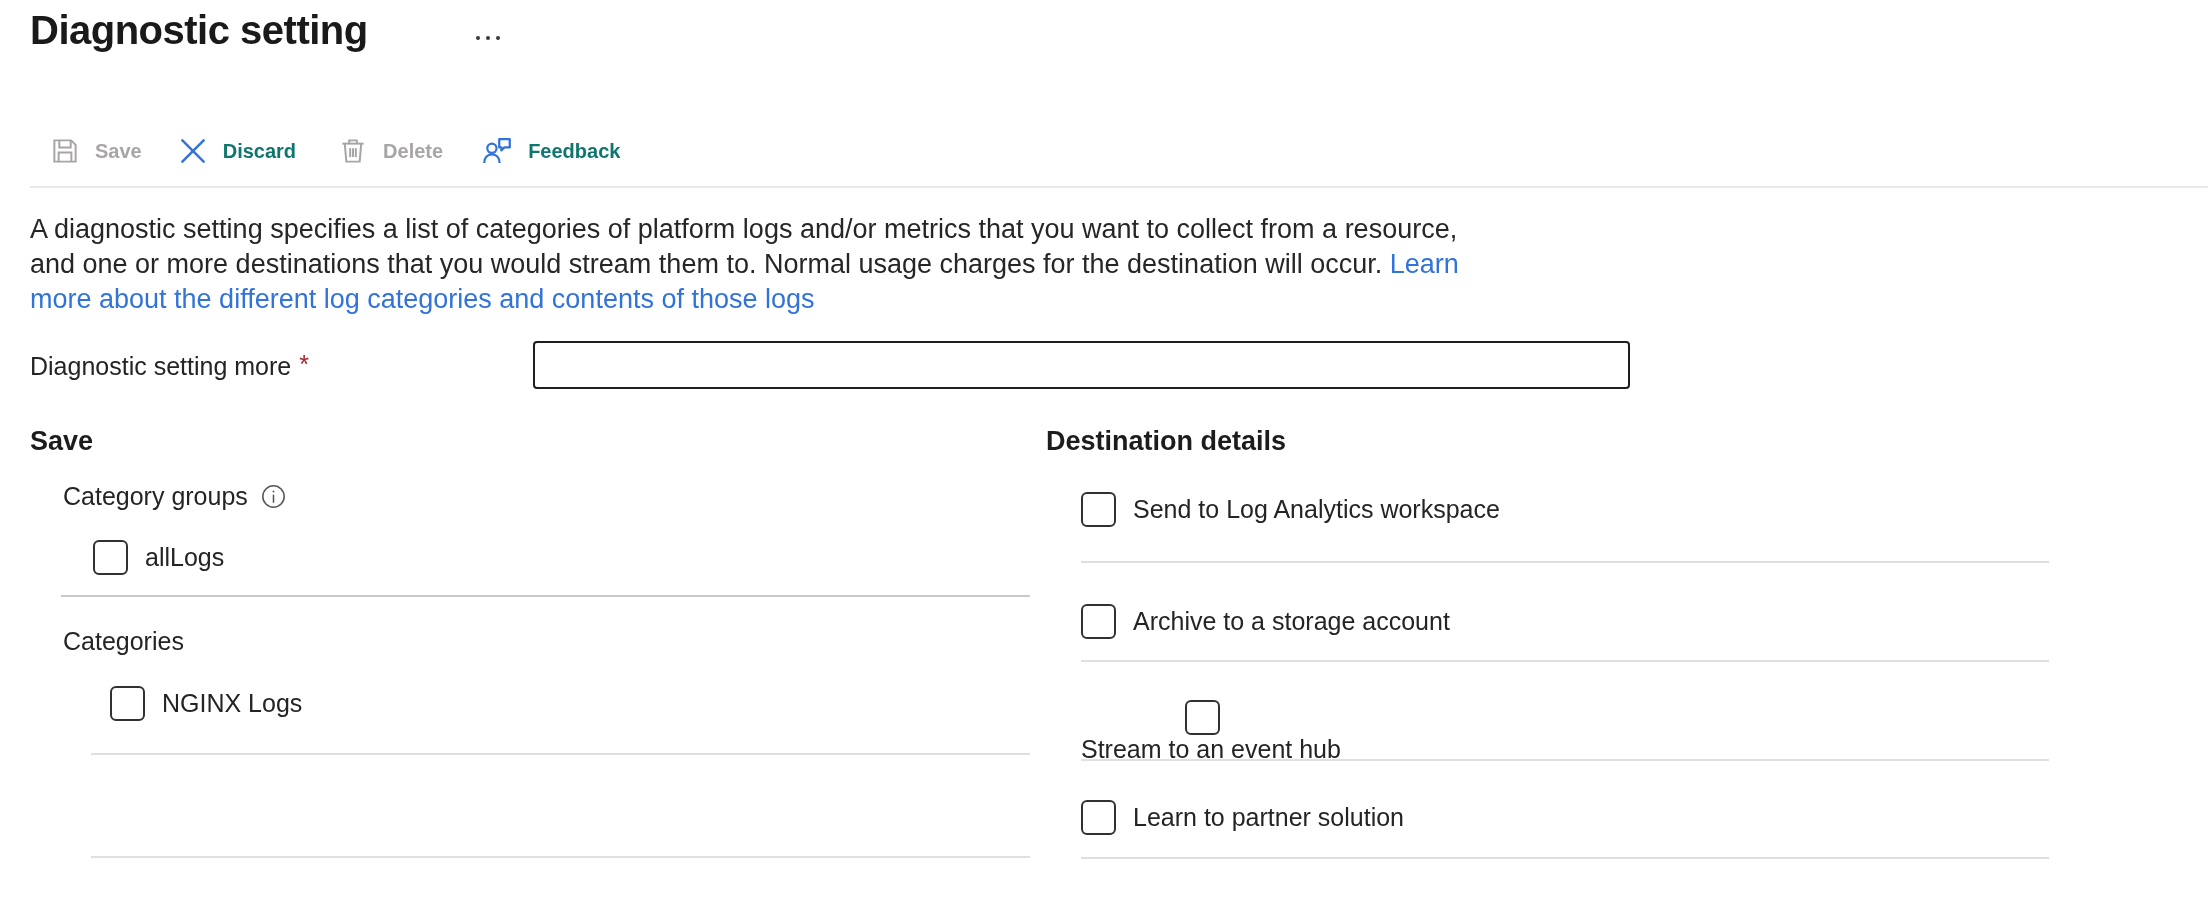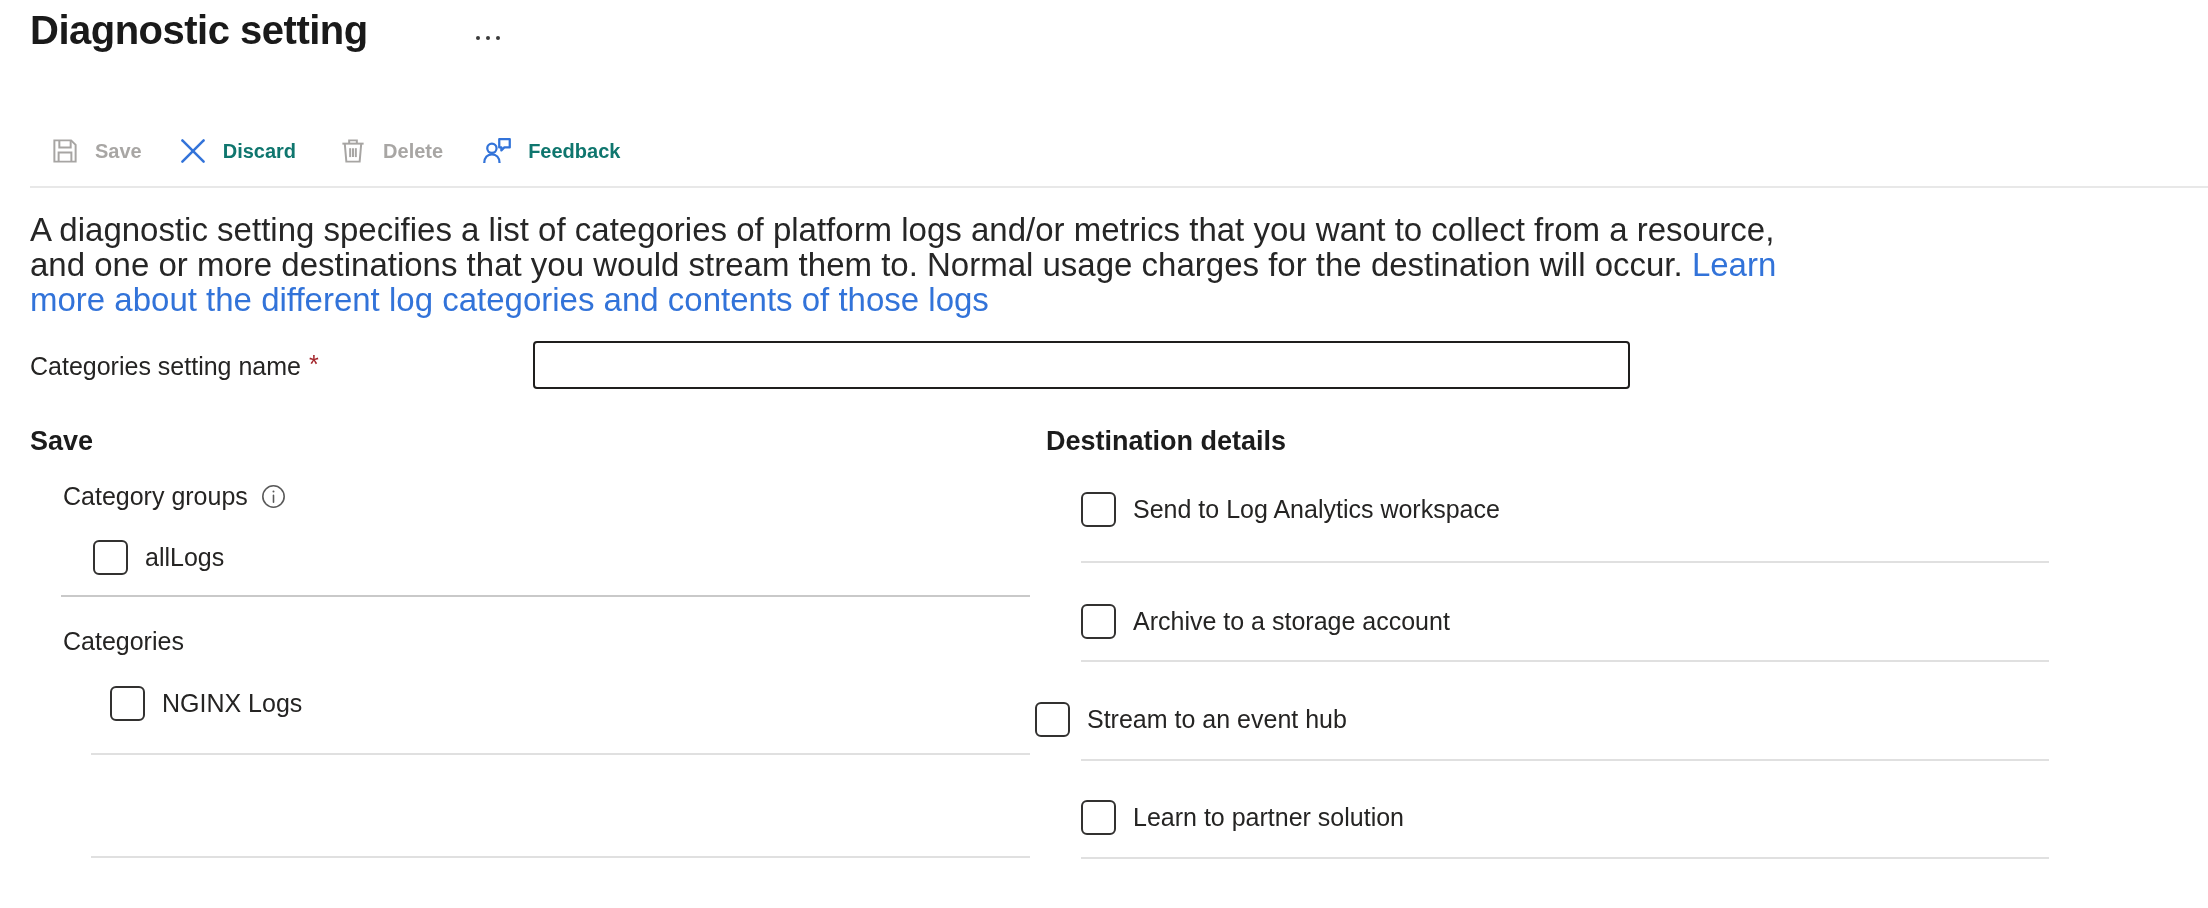--- a/index.html
+++ b/index.html
@@ -30,21 +30,21 @@
   .tb-btn .lbl{font-size:20px;font-weight:bold;}
   .tb-btn.disabled .lbl{color:#a8a6a4;}
   .tb-btn.enabled .lbl{color:#0f766e;}
   .m-r-34{margin-right:34px;} .m-r-40{margin-right:40px;} .m-r-36{margin-right:36px;}
   .toolbar-divider{
     position:absolute;left:30px;right:0;top:186px;height:2px;background:#e8e8e8;
   }
   
   .description{
     position:absolute;left:30px;top:212px;
-    font-size:33px;line-height:35px;color:#262626;
+    font-size:27px;line-height:35px;color:#262626;
   }
   .description .line{display:block;}
   .link{color:#3273d9;cursor:pointer;text-decoration:none;}
   
   .field-label{
     position:absolute;left:30px;top:352px;
     font-size:25px;color:#252423;
   }
   .required{color:#a4262c;margin-left:8px;position:relative;top:-2px;}
   .name-input{
@@ -135,21 +135,21 @@
   </div>
   <div class="toolbar-divider"></div>
 
   <div class="description">
     <span class="line">A diagnostic setting specifies a list of categories of platform logs and/or metrics that you want to collect from a resource,</span>
     <span class="line"><span>and one or more destinations that you would stream them to. Normal usage charges for the destination will occur. </span><a class="link">Learn</a></span>
     <span class="line"><a class="link">more about the different log categories and contents of those logs</a></span>
   </div>
 
   <div class="field-label">
-    <span>Categories setting name</span><span class="required">*</span>
+    <span>Diagnostic setting more</span><span class="required">*</span>
   </div>
   <input class="name-input" type="text" value="" style="">
 
   <div class="section-heading" style="left:30px;top:426px;">Save</div>
 
   <div class="cg-row">
     <span class="sub-text">Category groups</span>
     <span>
       <svg class="icon-svg" width="27" height="27" viewBox="0 0 24 24" fill="none" stroke="#595959" stroke-width="1.4">
         <circle cx="12" cy="12" r="9.5"></circle>
@@ -190,21 +190,21 @@
   <div class="divider" style="left:1081px;top:561px;width:968px;"></div>
 
   <div class="chk-row" style="left:1081px;top:602px;">
     <div class="checkbox">
       
     </div>
     <span class="chk-label">Archive to a storage account</span>
   </div>
   <div class="divider" style="left:1081px;top:660px;width:968px;"></div>
 
-  <div class="chk-row" style="left:1035px;top:700px;">
+  <div class="chk-row" style="left:1064px;top:700px;flex-direction:column;">
     <div class="checkbox">
       
     </div>
     <span class="chk-label">Stream to an event hub</span>
   </div>
   <div class="divider" style="left:1081px;top:759px;width:968px;"></div>
 
   <div class="chk-row" style="left:1081px;top:798px;">
     <div class="checkbox">
       

